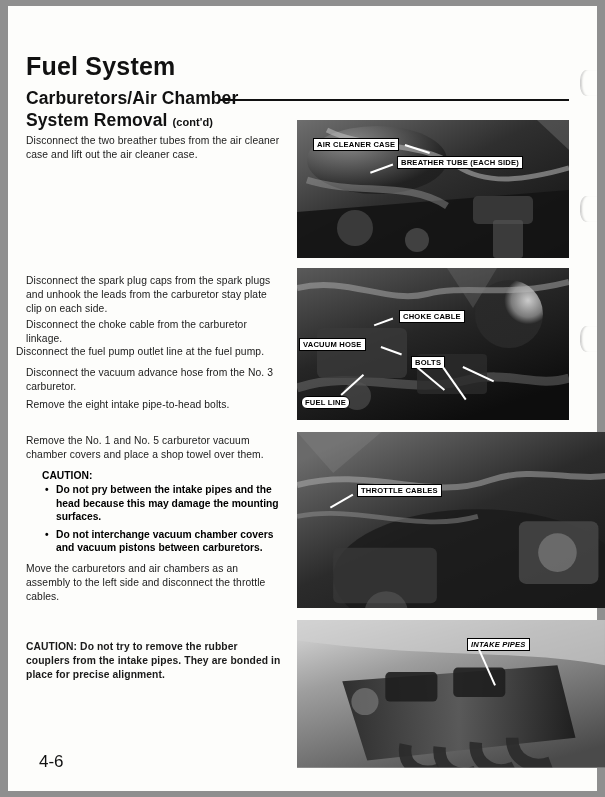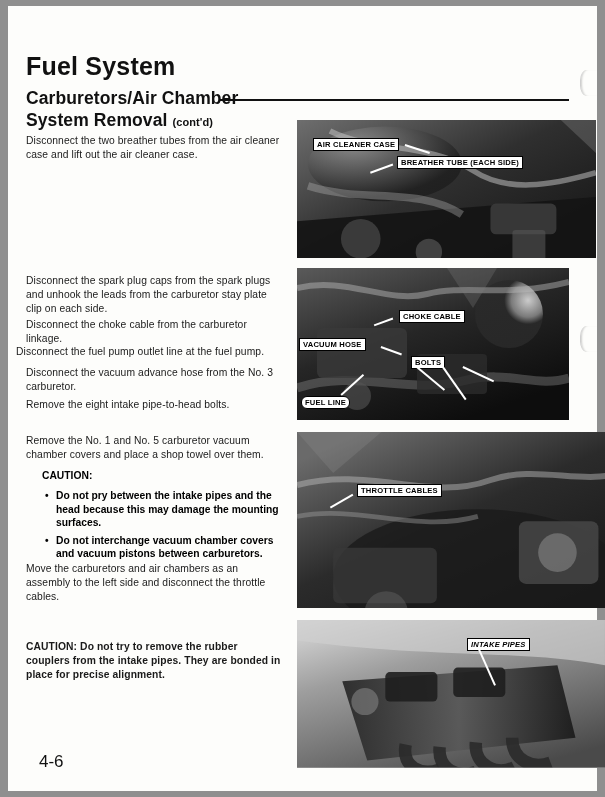--- a/index.html
+++ b/index.html
@@ -110,21 +110,21 @@
     letter-spacing: 0.1px;
   }
   .body-text.bold {
     font-weight: bold;
   }
   .caution-head {
     font-weight: bold;
     font-size: 10.3px;
   }
   ul.caution {
-    margin: 8px 0 0 0;
+    margin: 2px 0 0 0;
     padding-left: 14px;
     list-style: none;
   }
   ul.caution li {
     position: relative;
     font-weight: bold;
     font-size: 10.3px;
     line-height: 13.5px;
     margin-bottom: 4px;
   }
@@ -195,21 +195,21 @@
 
   <div class="sub1">Carburetors/Air Chamber</div>
   <div class="rule"></div>
   <div class="sub2">
     <span>System Removal</span>
     <span class="contd">(cont'd)</span>
   </div>
 
   <div class="body-text" style="left:26px; top:134px;">Disconnect the two breather tubes from the air cleaner case and lift out the air cleaner case.</div>
 
-  <div class="photo" style="left:297px; top:120px; width:272px; height:138px;padding-left:27px;">
+  <div class="photo" style="left:297px; top:120px; width:272px; height:138px;">
     <svg class="grain" viewBox="0 0 272 138" preserveAspectRatio="none">
       <defs>
         <linearGradient id="g1" x1="0" y1="0" x2="1" y2="1">
           <stop offset="0%" stop-color="#6e6e6e"></stop>
           <stop offset="45%" stop-color="#2f2f2f"></stop>
           <stop offset="100%" stop-color="#101010"></stop>
         </linearGradient>
         <radialGradient id="r1" cx="0.3" cy="0.25" r="0.7">
           <stop offset="0%" stop-color="#9a9a9a"></stop>
           <stop offset="100%" stop-color="#1c1c1c"></stop>

